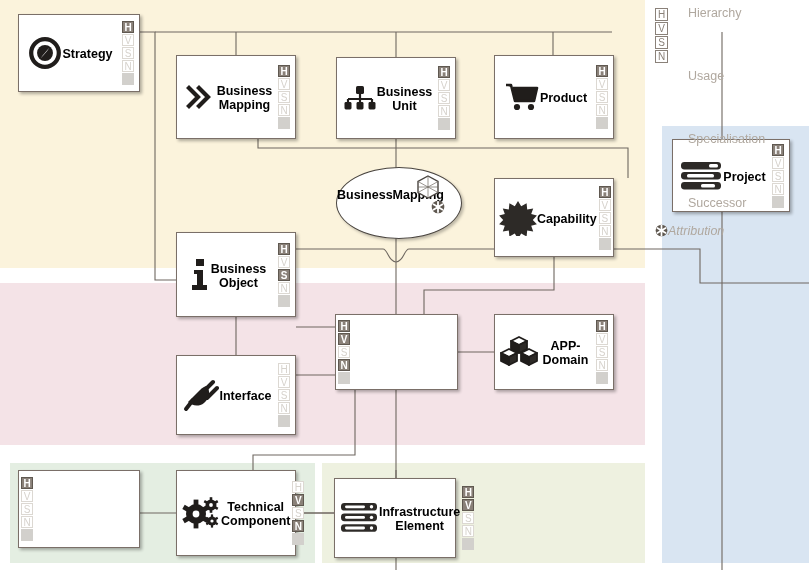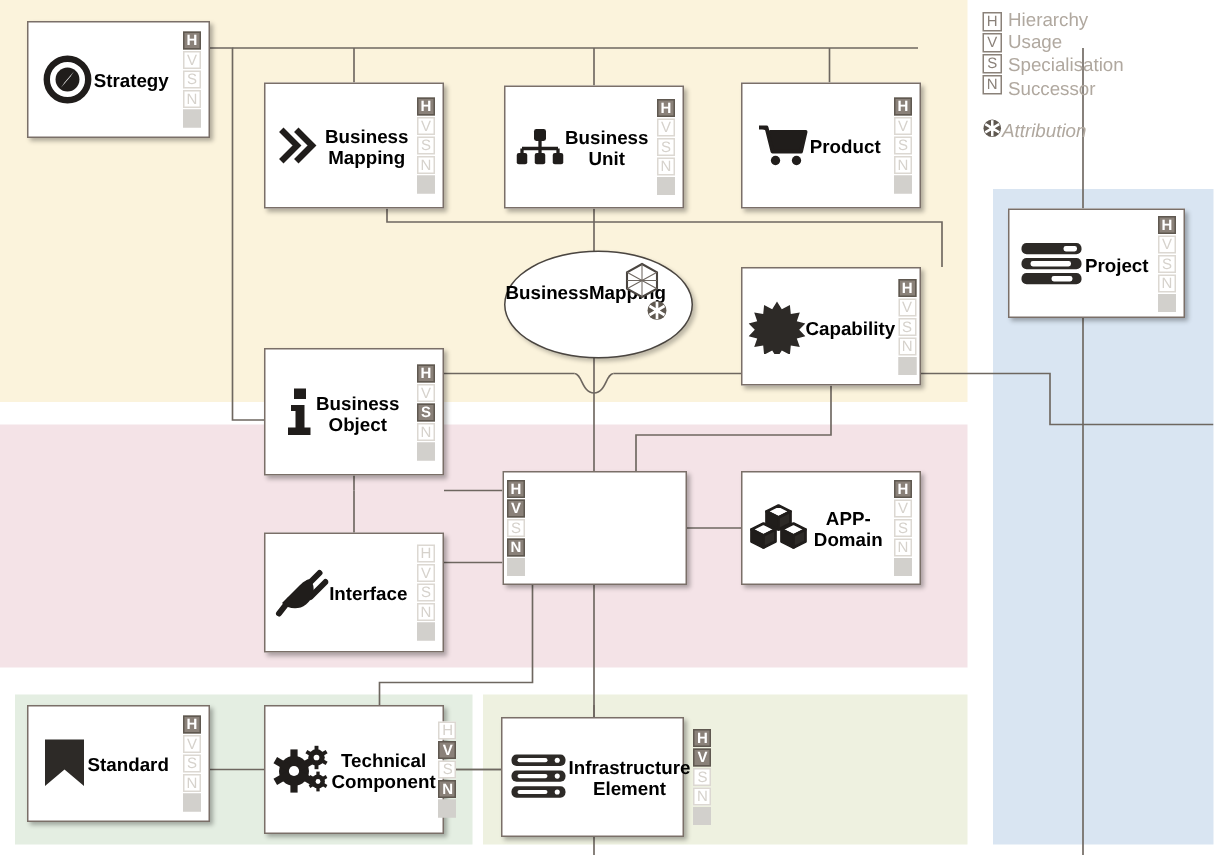--- a/index.html
+++ b/index.html
@@ -45,21 +45,21 @@
       box-shadow:2px 2px 3px rgba(0,0,0,.25);}
   #node-business-mapping .ell-label{position:absolute;left:0;top:20px;width:104px;
       text-align:center;font-size:12.5px;font-weight:bold;color:#000;line-height:15px;}
   #node-business-mapping .hexicon{position:absolute;left:78px;top:6px;}
   #node-business-mapping .attr-dot{position:absolute;left:94px;top:32px;}
 
   
   #legend{position:absolute;left:655px;top:6px;width:150px;}
   .leg-rows{display:flex;}
   .leg-keys{display:flex;flex-direction:column;gap:1px;padding-top:2px;}
-  .leg-texts{display:flex;flex-direction:column;margin-left:4px;}
+  .leg-texts{display:flex;flex-direction:column;margin-left:20px;gap:48px;}
   .leg-text{font-size:12.5px;color:#b0a89f;line-height:15.2px;}
   #legend .flag.legend-key{background:#ffffff;color:#8a8179;border:1px solid #8a8179;
         font-weight:normal;width:13px;height:13px;line-height:12px;font-size:10px;}
   #leg-attrib{display:flex;align-items:center;margin-top:12px;}
   #leg-attrib .leg-text{font-style:italic;}
 </style>
 </head>
 <body>
 
 <div id="stage">
@@ -351,30 +351,20 @@
     <div class="flags">
         <div class="flag off">H</div>
         <div class="flag off">V</div>
         <div class="flag off">S</div>
         <div class="flag off">N</div>
         <div class="flag blank"></div>
       </div>
   </div>
 
   <div class="node" id="node-standard" style="left:18px;top:470px;width:122px;height:78px;">
-    <div class="body">
-      <div class="glyph">
-        <svg width="30" height="34" viewBox="0 0 30 34">
-          <path d="M2 1 L28 1 L28 32 L15 21 L2 32 Z" fill="#2d2a27"></path>
-        </svg>
-      </div>
-      <div class="label">
-          <span>Standard</span>
-        </div>
-    </div>
     <div class="flags">
         <div class="flag on">H</div>
         <div class="flag off">V</div>
         <div class="flag off">S</div>
         <div class="flag off">N</div>
         <div class="flag blank"></div>
       </div>
   </div>
 
   <div class="node" id="node-technical-component" style="left:176px;top:470px;width:120px;height:86px;">

